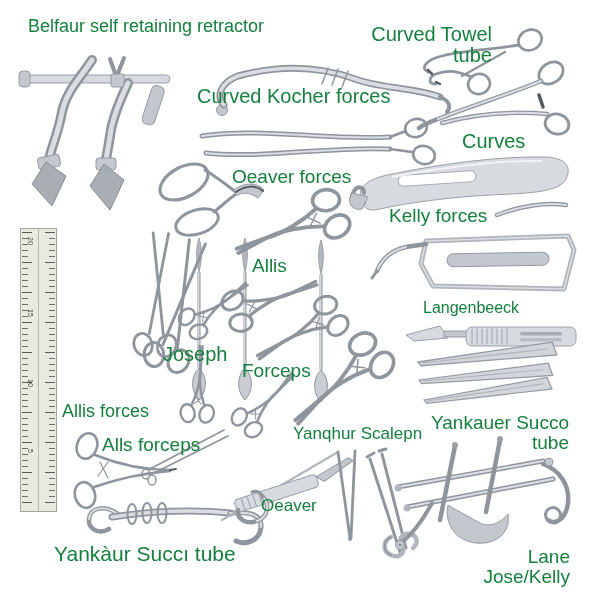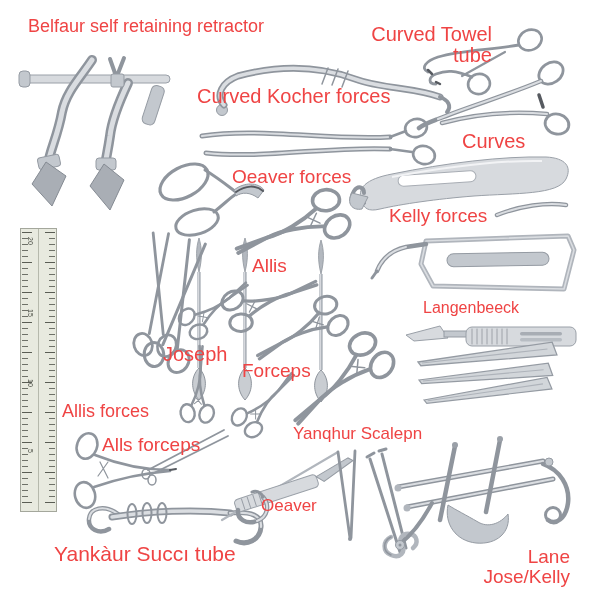--- a/index.html
+++ b/index.html
@@ -1,19 +1,19 @@
 <!DOCTYPE html>
 <html><head>
 <meta charset="utf-8">
 <style>
   html,body{margin:0;padding:0;background:#fff;}
   .stage{position:relative;width:600px;height:600px;background:#ffffff;overflow:hidden;
          font-family:"Liberation Sans",sans-serif;}
   .stage svg{position:absolute;left:0;top:0;}
-  .lbl{position:absolute;color:#ef4444;white-space:nowrap;line-height:1.05;z-index:5;}
+  .lbl{position:absolute;color:#15803d;white-space:nowrap;line-height:1.05;z-index:5;}
   .lbl.center{text-align:right;white-space:normal;}
   
   .sd{stroke:#8f959d;fill:none;stroke-linecap:round;stroke-linejoin:round;}
   .sl{stroke:#dadde1;fill:none;stroke-linecap:round;stroke-linejoin:round;}
   .sm{stroke:#b1b6bd;fill:none;stroke-linecap:round;stroke-linejoin:round;}
   .ring{stroke:#8f959d;fill:none;}
   .fl{fill:#d7dade;stroke:#9aa0a8;stroke-width:1;}
   .fm{fill:#c3c8ce;stroke:#959ba3;stroke-width:1;}
   .fd{fill:#a9aeb5;stroke:#858b93;stroke-width:1;}
   .dark{stroke:#565a60;fill:none;stroke-linecap:round;}
@@ -285,20 +285,24 @@
   <div class="lbl" style="left:232px;top:167px;font-size:19px">Oeaver forces</div>
   <div class="lbl" style="left:389px;top:206px;font-size:19px">Kelly forces</div>
   <div class="lbl" style="left:252px;top:256px;font-size:19px">Allis</div>
   <div class="lbl" style="left:423px;top:300px;font-size:16px">Langenbeeck</div>
   <div class="lbl" style="left:163px;top:344px;font-size:20px">Joseph</div>
   <div class="lbl" style="left:242px;top:361px;font-size:19px">Forceps</div>
   <div class="lbl" style="left:62px;top:402px;font-size:18px">Allis forces</div>
   <div class="lbl" style="left:102px;top:435px;font-size:19px">Alls forceps</div>
   <div class="lbl" style="left:293px;top:425px;font-size:17px">Yanqhur Scalepn</div>
 
+  <div class="lbl center" style="left:417px;top:413px;width:152px;font-size:19px">
+    <div>Yankauer Succo</div>
+    <div>tube</div>
+  </div>
 
   <div class="lbl" style="left:261px;top:497px;font-size:17px">Oeaver</div>
   <div class="lbl" style="left:54px;top:543px;font-size:21px">Yankàur Succı tube</div>
 
   <div class="lbl center" style="left:452px;top:547px;width:118px;font-size:19px">
     <div>Lane</div>
     <div>Jose/Kelly</div>
   </div>
 
 </div>

